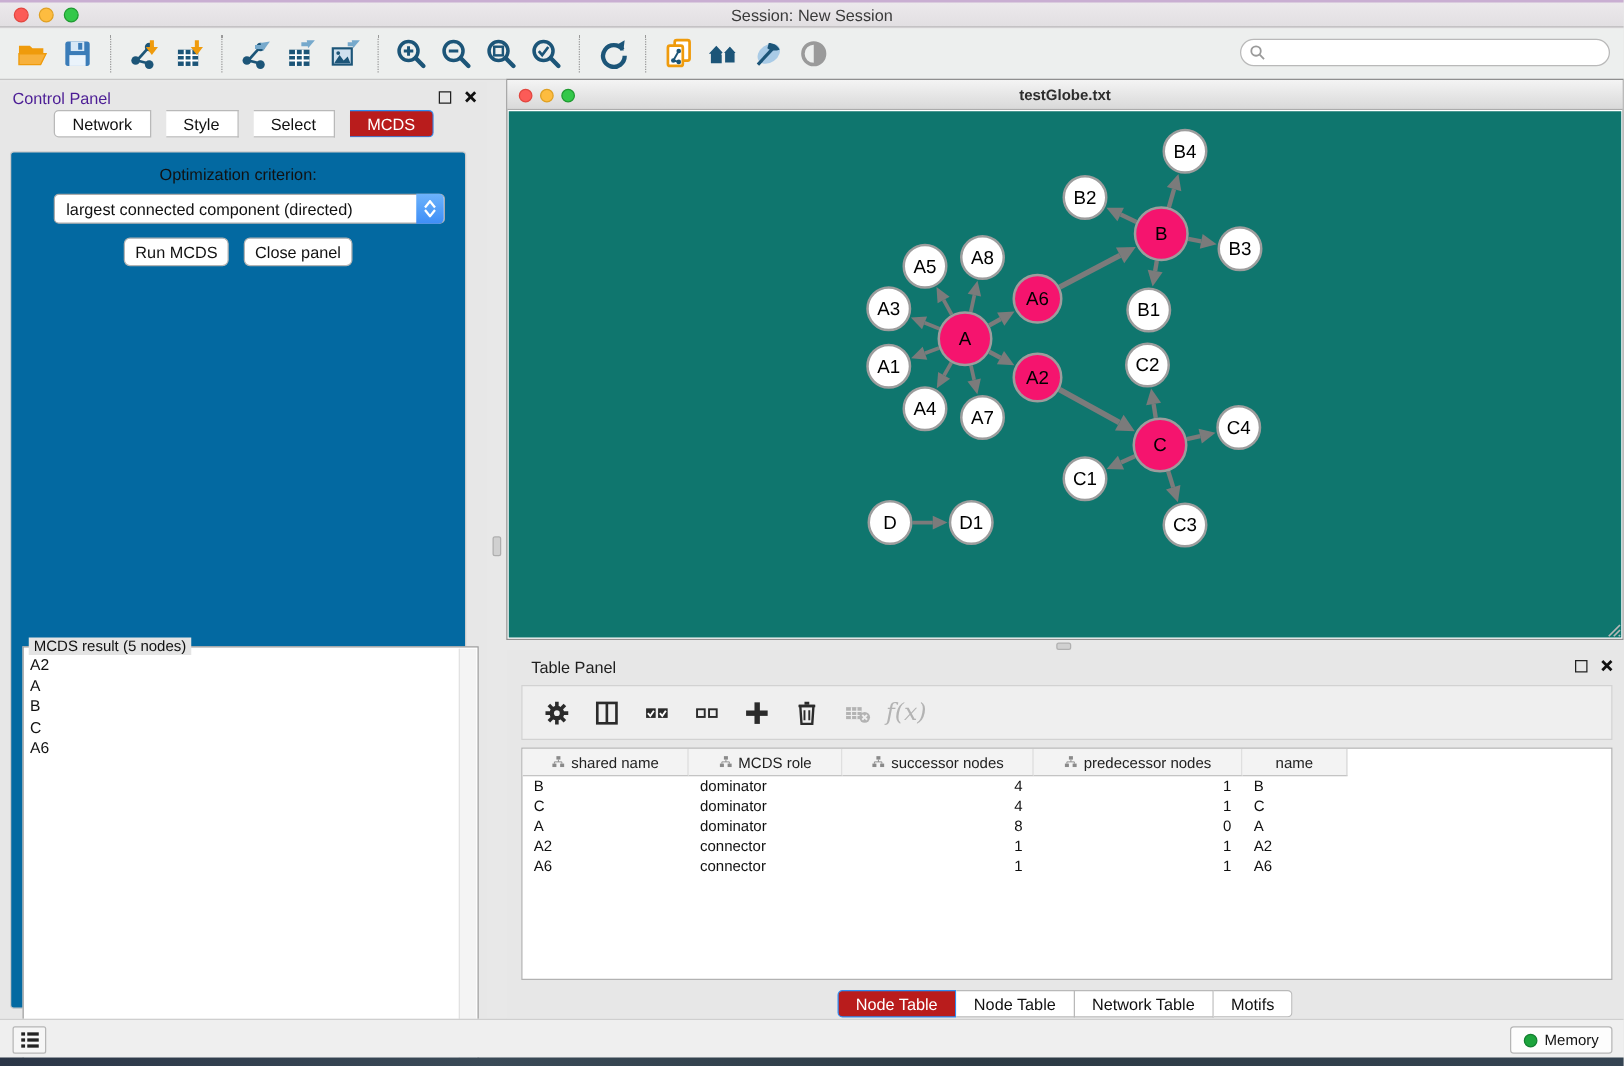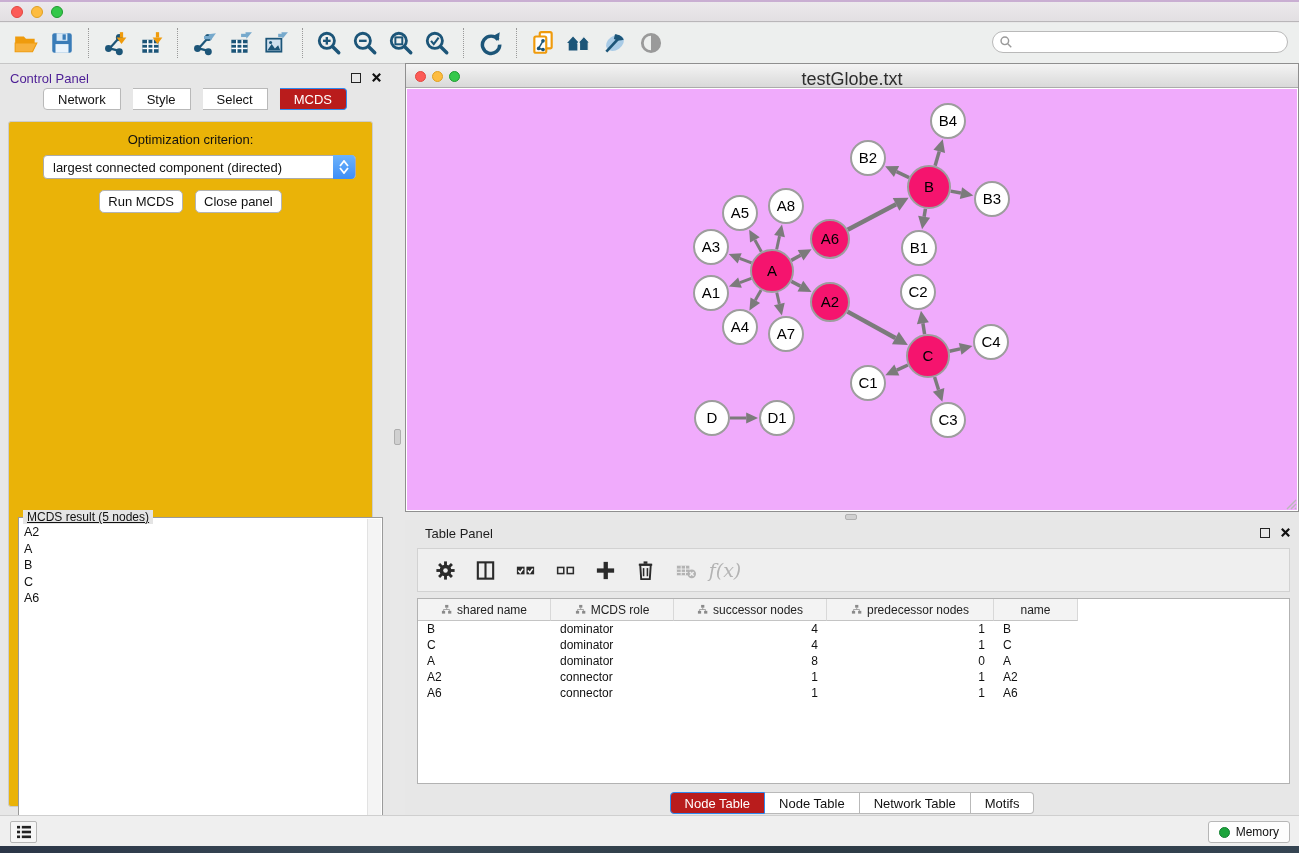--- a/index.html
+++ b/index.html
@@ -30,47 +30,47 @@
   #control-panel { left:0; top:65px; width:390px; height:750px; background:#e7e7e7; }
   #cp-header { position:absolute; left:10px; top:6px; font-size:13px; color:#4c1d95; }
   .panel-winbtns { position:absolute; right:8px; top:7px; display:flex; gap:10px; align-items:center; }
   .float-btn { width:10px; height:10px; border:1.5px solid #222; background:transparent; }
   #cp-tabs { position:absolute; left:50%; transform:translateX(-50%); top:23px; display:flex;gap:12px; }
   .seg-tab { height:22px; padding:0 14px; background:#fff; border:1px solid #b9b9b9; border-left:none;
     font-size:13px; color:#111; display:flex; align-items:center; }
   .seg-tab:first-child { border-left:1px solid #b9b9b9; border-radius:4px 0 0 4px; }
   .seg-tab:last-child { border-radius:0 4px 4px 0; }
   .seg-tab.active { background:#b91c1c; border-color:#2f8bef; color:#fff; }
-  #cp-body { position:absolute; left:8px; top:56px; width:365px; height:686px; border:1px solid #cccccc; border-radius:3px; background:#eab308; }
+  #cp-body { position:absolute; left:8px; top:56px; width:365px; height:686px; border:1px solid #cccccc; border-radius:3px; background:#0369a1; }
   #opt-label { position:absolute; left:0; right:0; top:10px; text-align:center; font-size:13px; color:#111; }
   #opt-select { position:absolute; left:34px; top:33px; width:313px; height:24px; background:#fff; border:1px solid #ababab;
     border-radius:4px; font-size:13px; color:#111; display:flex; align-items:center; padding-left:9px; }
   #opt-stepper { position:absolute; right:0px; top:-1px; width:22px; height:24px; background:linear-gradient(#6db3fb,#3e8ef7);
     border-radius:0 4px 4px 0; display:flex; flex-direction:column; align-items:center; justify-content:center; color:#fff; }
   #opt-stepper svg { display:block; }
   .cp-buttons { position:absolute; left:0; right:0; top:68px; display:flex; justify-content:center; gap:12px; }
   .mac-btn { height:23px; padding:0 8px; background:#fff; border:1px solid #b4b4b4; border-radius:5px; font-size:13px; color:#111;
     display:flex; align-items:center; }
   #mcds-result { position:absolute; left:9px; top:395px; width:365px; height:340px; border:1px solid #9a9a9a; background:#fff; }
-  #mcds-legend { position:absolute; left:4px; top:-8px; background:#e4e4e4; padding:0 4px; font-size:12px; color:#111;text-decoration:underline; }
+  #mcds-legend { position:absolute; left:4px; top:-8px; background:#e4e4e4; padding:0 4px; font-size:12px; color:#111; }
   #mcds-list { position:absolute; left:1px; top:6px; right:15px; bottom:1px; font-size:12.5px; color:#111; }
   .mcds-item { padding:1px 0 1px 4px; line-height:14.5px; }
   #mcds-scroll { position:absolute; right:1px; top:1px; bottom:1px; width:14px; background:#f4f4f4; border-left:1px solid #e2e2e2; }
 
   
   #v-grip { left:394px; top:429px; width:7px; height:16px; background:#d0d0d0; border:1px solid #aeaeae; border-radius:2px; }
 
   
   #network-window { left:405px; top:63px; width:894px; height:449px; background:#fff; border:1px solid #8f8f8f; }
   #nw-titlebar { position:absolute; left:0; top:0; right:0; height:24px; background:linear-gradient(#f4f4f4,#d9d9d9);
     border-bottom:1px solid #ababab; }
   #nw-titlebar .lights { left:9px; top:7px; gap:6px; }
   #nw-titlebar .light { width:11px; height:11px; }
-  #nw-title { position:absolute; left:0; right:0; top:5px; text-align:center; font-size:18px; color:#2d2d2d; }
-  #nw-canvas { position:absolute; left:1px; top:25px; right:1px; bottom:1px; background:#f0abfc; }
+  #nw-title { position:absolute; left:0; right:0; top:5px; text-align:center; font-size:12px; color:#2d2d2d;font-weight:bold; }
+  #nw-canvas { position:absolute; left:1px; top:25px; right:1px; bottom:1px; background:#0f766e; }
   #nw-grip { position:absolute; right:0; bottom:0; }
 
   
   #h-grip { left:845px; top:514px; width:12px; height:6px; background:#d0d0d0; border:1px solid #b0b0b0; border-radius:2px; }
 
   
   #table-panel { left:405px; top:520px; width:894px; height:295px; background:#e7e7e7; }
   #tp-header { position:absolute; left:20px; top:6px; font-size:13px; color:#1e1e1e; }
   #tp-toolbar { position:absolute; left:12px; top:28px; width:873px; height:44px; background:#efefef; border:1px solid #d2d2d2;
     display:flex; align-items:center; padding-left:10px; gap:6px; }
@@ -97,20 +97,21 @@
 </style>
 </head>
 <body>
 
 <div id="titlebar" class="abs">
   <div class="lights">
     <div class="light r"></div>
     <div class="light y"></div>
     <div class="light g"></div>
   </div>
+  <div id="app-title">Session: New Session</div>
 </div>
 
 <div id="main-toolbar" class="abs">
 
 <div class="tb-btn">
       <svg width="26" height="26" viewBox="0 0 24 24">
         <path d="M2 6h8l2 2h8v4H2z" fill="#ef9b0c"></path>
         <path d="M2 12h20l-4 8H2z" fill="#f7b13c" stroke="#ef9b0c"></path>
       </svg>
     </div>

